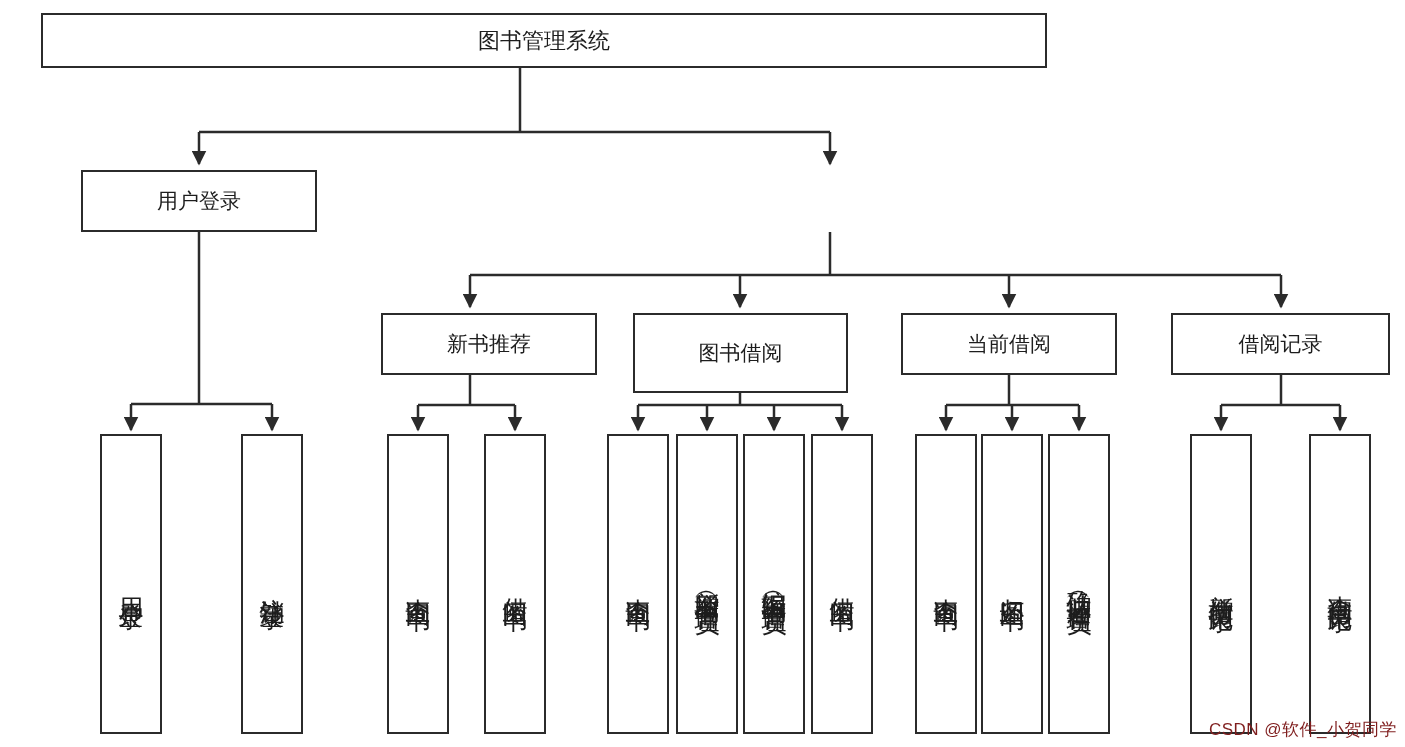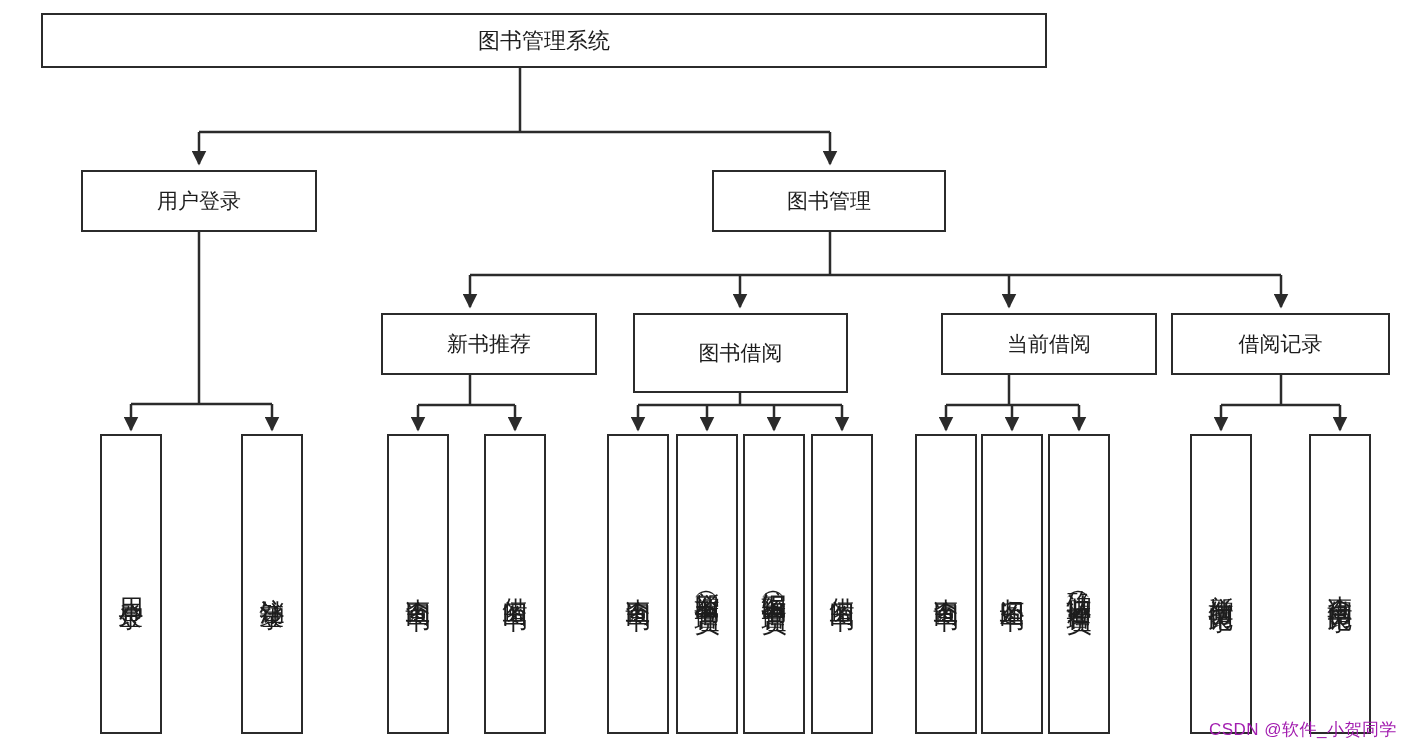--- a/index.html
+++ b/index.html
@@ -58,21 +58,21 @@
     font-size: 25px;
     letter-spacing: 3px;
     line-height: 1;
     white-space: nowrap;
   }
   .watermark {
     position: absolute;
     right: 8px;
     bottom: 6px;
     font-size: 17px;
-    color: #a21caf;
+    color: #7f1d1d;
     letter-spacing: 0.5px;
     white-space: nowrap;
   }
 </style>
 </head>
 <body>
 
 <div id="diagram-root">
 
   <svg class="connectors" viewBox="0 0 1405 747" xmlns="http://www.w3.org/2000/svg">
@@ -126,33 +126,30 @@
   </svg>
 
   <div class="node root horizontal" style="left:17px; top:13px; width:1006px; height:55px;margin-left:24px;">
     <span class="node-label">图书管理系统</span>
   </div>
 
   <div class="node horizontal" style="left:81px; top:170px; width:236px; height:62px;">
     <span class="node-label">用户登录</span>
   </div>
 
-  <div class="node horizontal" style="left:712px; top:170px; width:234px; height:62px;">
-    <span class="node-label">图书管理</span>
-  </div>
 
   <div class="node horizontal" style="left:381px; top:313px; width:216px; height:62px;">
     <span class="node-label">新书推荐</span>
   </div>
 
   <div class="node horizontal" style="left:633px; top:313px; width:215px; height:80px;">
     <span class="node-label">图书借阅</span>
   </div>
 
-  <div class="node horizontal" style="left:941px; top:313px; width:216px; height:62px;">
+  <div class="node horizontal" style="left:901px; top:313px; width:216px; height:62px;">
     <span class="node-label">当前借阅</span>
   </div>
 
   <div class="node horizontal" style="left:1171px; top:313px; width:219px; height:62px;">
     <span class="node-label">借阅记录</span>
   </div>
 
   <div class="node vertical" style="left:100px; top:434px; width:62px; height:300px;">
     <span class="node-label">用户登录</span>
   </div>

